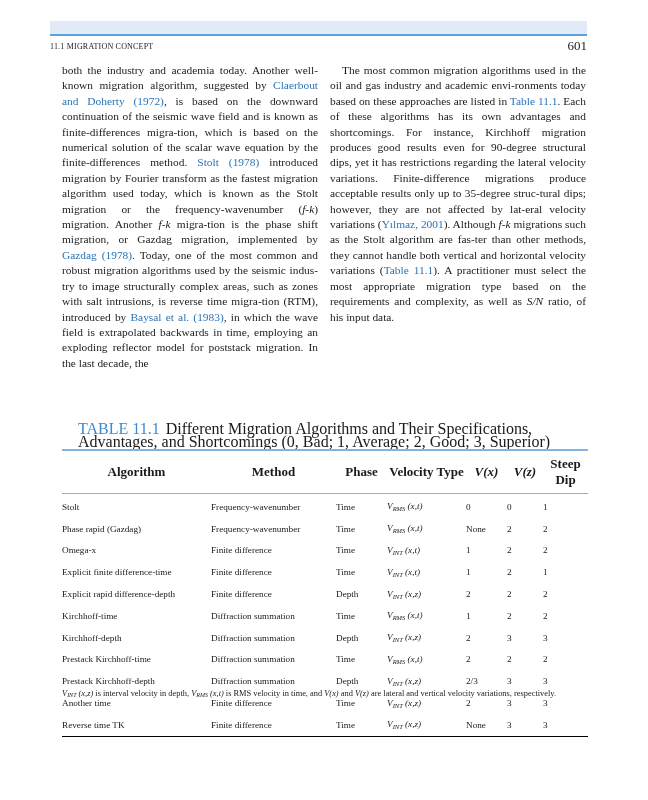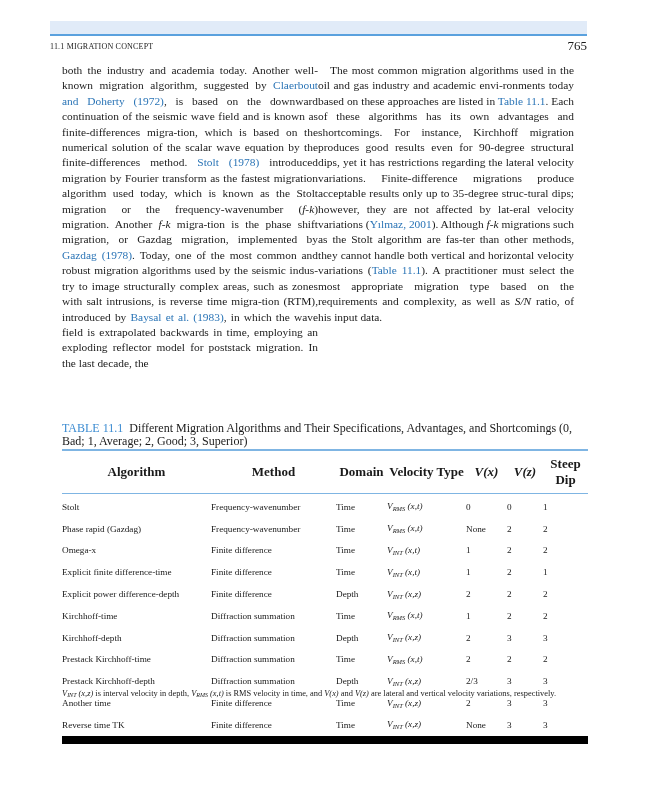--- a/index.html
+++ b/index.html
@@ -17,49 +17,49 @@
     }
     .running-title {
       position: absolute; left: 0; right: 1px; text-align: left;
       font-size: 8px; letter-spacing: 0.2px; top: 4px;
     }
     .page-number {
       position: absolute; right: 0; top: 0; font-size: 13px;
     }
     .columns {
       position: absolute; left: 62px; top: 63px; width: 524px;
-      display: flex; 
+      display: flex; justify-content: space-between;
     }
     .col {
       width: 256px; font-size: 11.4px; line-height: 15.4px; text-align: justify;
       hyphens: manual;
     }
     .col p { margin: 0; }
     .col p.indent { text-indent: 12px; }
     .ref { color: #2a74b6; }
     .it { font-style: italic; }
     .table-caption {
-      position: absolute; left: 62px; top: 422px; width: 526px;
-      font-size: 12px; line-height: 13px;
+      position: absolute; left: 78px; top: 422px; width: 526px;
+      font-size: 16px; line-height: 13px;
     }
     .table-label { color: #3b8bd1; margin-right: 6px; }
     .table-wrap {
       position: absolute; left: 62px; top: 449px; width: 526px;
     }
     table {
       width: 100%; border-collapse: collapse; font-size: 9.2px;
     }
     thead tr { border-top: 2px solid #7fb5e3; border-bottom: 1.5px solid #7fb5e3; }
     th {
       font-weight: bold; text-align: center; padding: 5px 0 5px 0; height: 12px;
       font-size: 13px;
     }
     td { padding: 0; height: 21.8px; vertical-align: middle; }
     tbody tr:first-child td { padding-top: 2px; }
-    tbody tr:last-child { border-bottom: 8px solid #000000; }
+    tbody tr:last-child { border-bottom: 1px solid #000000; }
     .c1 { width: 149px; }
     .c2 { width: 125px; }
     .c3 { width: 51px; }
     .c4 { width: 79px; }
     .c5 { width: 41px; }
     .c6 { width: 36px; }
     .c7 { width: 45px; }
     th.vx, th.vz { font-style: italic; font-weight: bold; }
     .vel { font-style: italic; }
     .vel sub { font-size: 6.5px; font-style: italic; vertical-align: -2px; }
@@ -68,21 +68,21 @@
       font-size: 8.4px; line-height: 12.5px;
     }
     .table-footnote sub { font-size: 6px; vertical-align: -1px; }
   </style>
 </head>
 <body>
 
 <div class="header-band"></div>
 <div class="running-head">
   <span class="running-title">11.1 MIGRATION CONCEPT</span>
-  <span class="page-number">765</span>
+  <span class="page-number">601</span>
 </div>
 
 <div class="columns">
   <div class="col">
     <p><span>both the industry and academia today. Another well-known migration algorithm, suggested by </span><span class="ref">Claerbout and Doherty (1972)</span><span>, is based on the downward continuation of the seismic wave field and is known as finite-differences migra-tion, which is based on the numerical solution of the scalar wave equation by the finite-differences method. </span><span class="ref">Stolt (1978)</span><span> introduced migration by Fourier transform as the fastest migration algorithm used today, which is known as the Stolt migration or the frequency-wavenumber (</span><span class="it">f-k</span><span>) migration. Another </span><span class="it">f-k</span><span> migra-tion is the phase shift migration, or Gazdag migration, implemented by </span><span class="ref">Gazdag (1978)</span><span>. Today, one of the most common and robust migration algorithms used by the seismic indus-try to image structurally complex areas, such as zones with salt intrusions, is reverse time migra-tion (RTM), introduced by </span><span class="ref">Baysal et al. (1983)</span><span>, in which the wave field is extrapolated backwards in time, employing an exploding reflector model for poststack migration. In the last decade, the</span></p>
   </div>
   <div class="col">
     <p class="indent"><span>The most common migration algorithms used in the oil and gas industry and academic envi-ronments today based on these approaches are listed in </span><span class="ref">Table 11.1</span><span>. Each of these algorithms has its own advantages and shortcomings. For instance, Kirchhoff migration produces good results even for 90-degree structural dips, yet it has restrictions regarding the lateral velocity variations. Finite-difference migrations produce acceptable results only up to 35-degree struc-tural dips; however, they are not affected by lat-eral velocity variations (</span><span class="ref">Yılmaz, 2001</span><span>). Although </span><span class="it">f-k</span><span> migrations such as the Stolt algorithm are fas-ter than other methods, they cannot handle both vertical and horizontal velocity variations (</span><span class="ref">Table 11.1</span><span>). A practitioner must select the most appropriate migration type based on the requirements and complexity, as well as </span><span class="it">S/N</span><span> ratio, of his input data.</span></p>
   </div>
 </div>
@@ -90,21 +90,21 @@
 <div class="table-caption">
   <span class="table-label">TABLE 11.1</span><span>Different Migration Algorithms and Their Specifications, Advantages, and Shortcomings (0, Bad; 1, Average; 2, Good; 3, Superior)</span>
 </div>
 
 <div class="table-wrap">
   <table>
     <thead>
       <tr>
         <th class="c1">Algorithm</th>
         <th class="c2">Method</th>
-        <th class="c3">Domain</th>
+        <th class="c3">Phase</th>
         <th class="c4">Velocity Type</th>
         <th class="c5 vx">V(x)</th>
         <th class="c6 vz">V(z)</th>
         <th class="c7">Steep Dip</th>
       </tr>
     </thead>
     <tbody id="table-body">
         <tr>
           <td class="c1">Stolt</td>
           <td class="c2">Frequency-wavenumber</td>
@@ -135,21 +135,21 @@
         <tr>
           <td class="c1">Explicit finite difference-time</td>
           <td class="c2">Finite difference</td>
           <td class="c3">Time</td>
           <td class="c4 vel"><span>V</span><sub>INT</sub><span> (x,t)</span></td>
           <td class="c5">1</td>
           <td class="c6">2</td>
           <td class="c7">1</td>
         </tr>
         <tr>
-          <td class="c1">Explicit power difference-depth</td>
+          <td class="c1">Explicit rapid difference-depth</td>
           <td class="c2">Finite difference</td>
           <td class="c3">Depth</td>
           <td class="c4 vel"><span>V</span><sub>INT</sub><span> (x,z)</span></td>
           <td class="c5">2</td>
           <td class="c6">2</td>
           <td class="c7">2</td>
         </tr>
         <tr>
           <td class="c1">Kirchhoff-time</td>
           <td class="c2">Diffraction summation</td>

